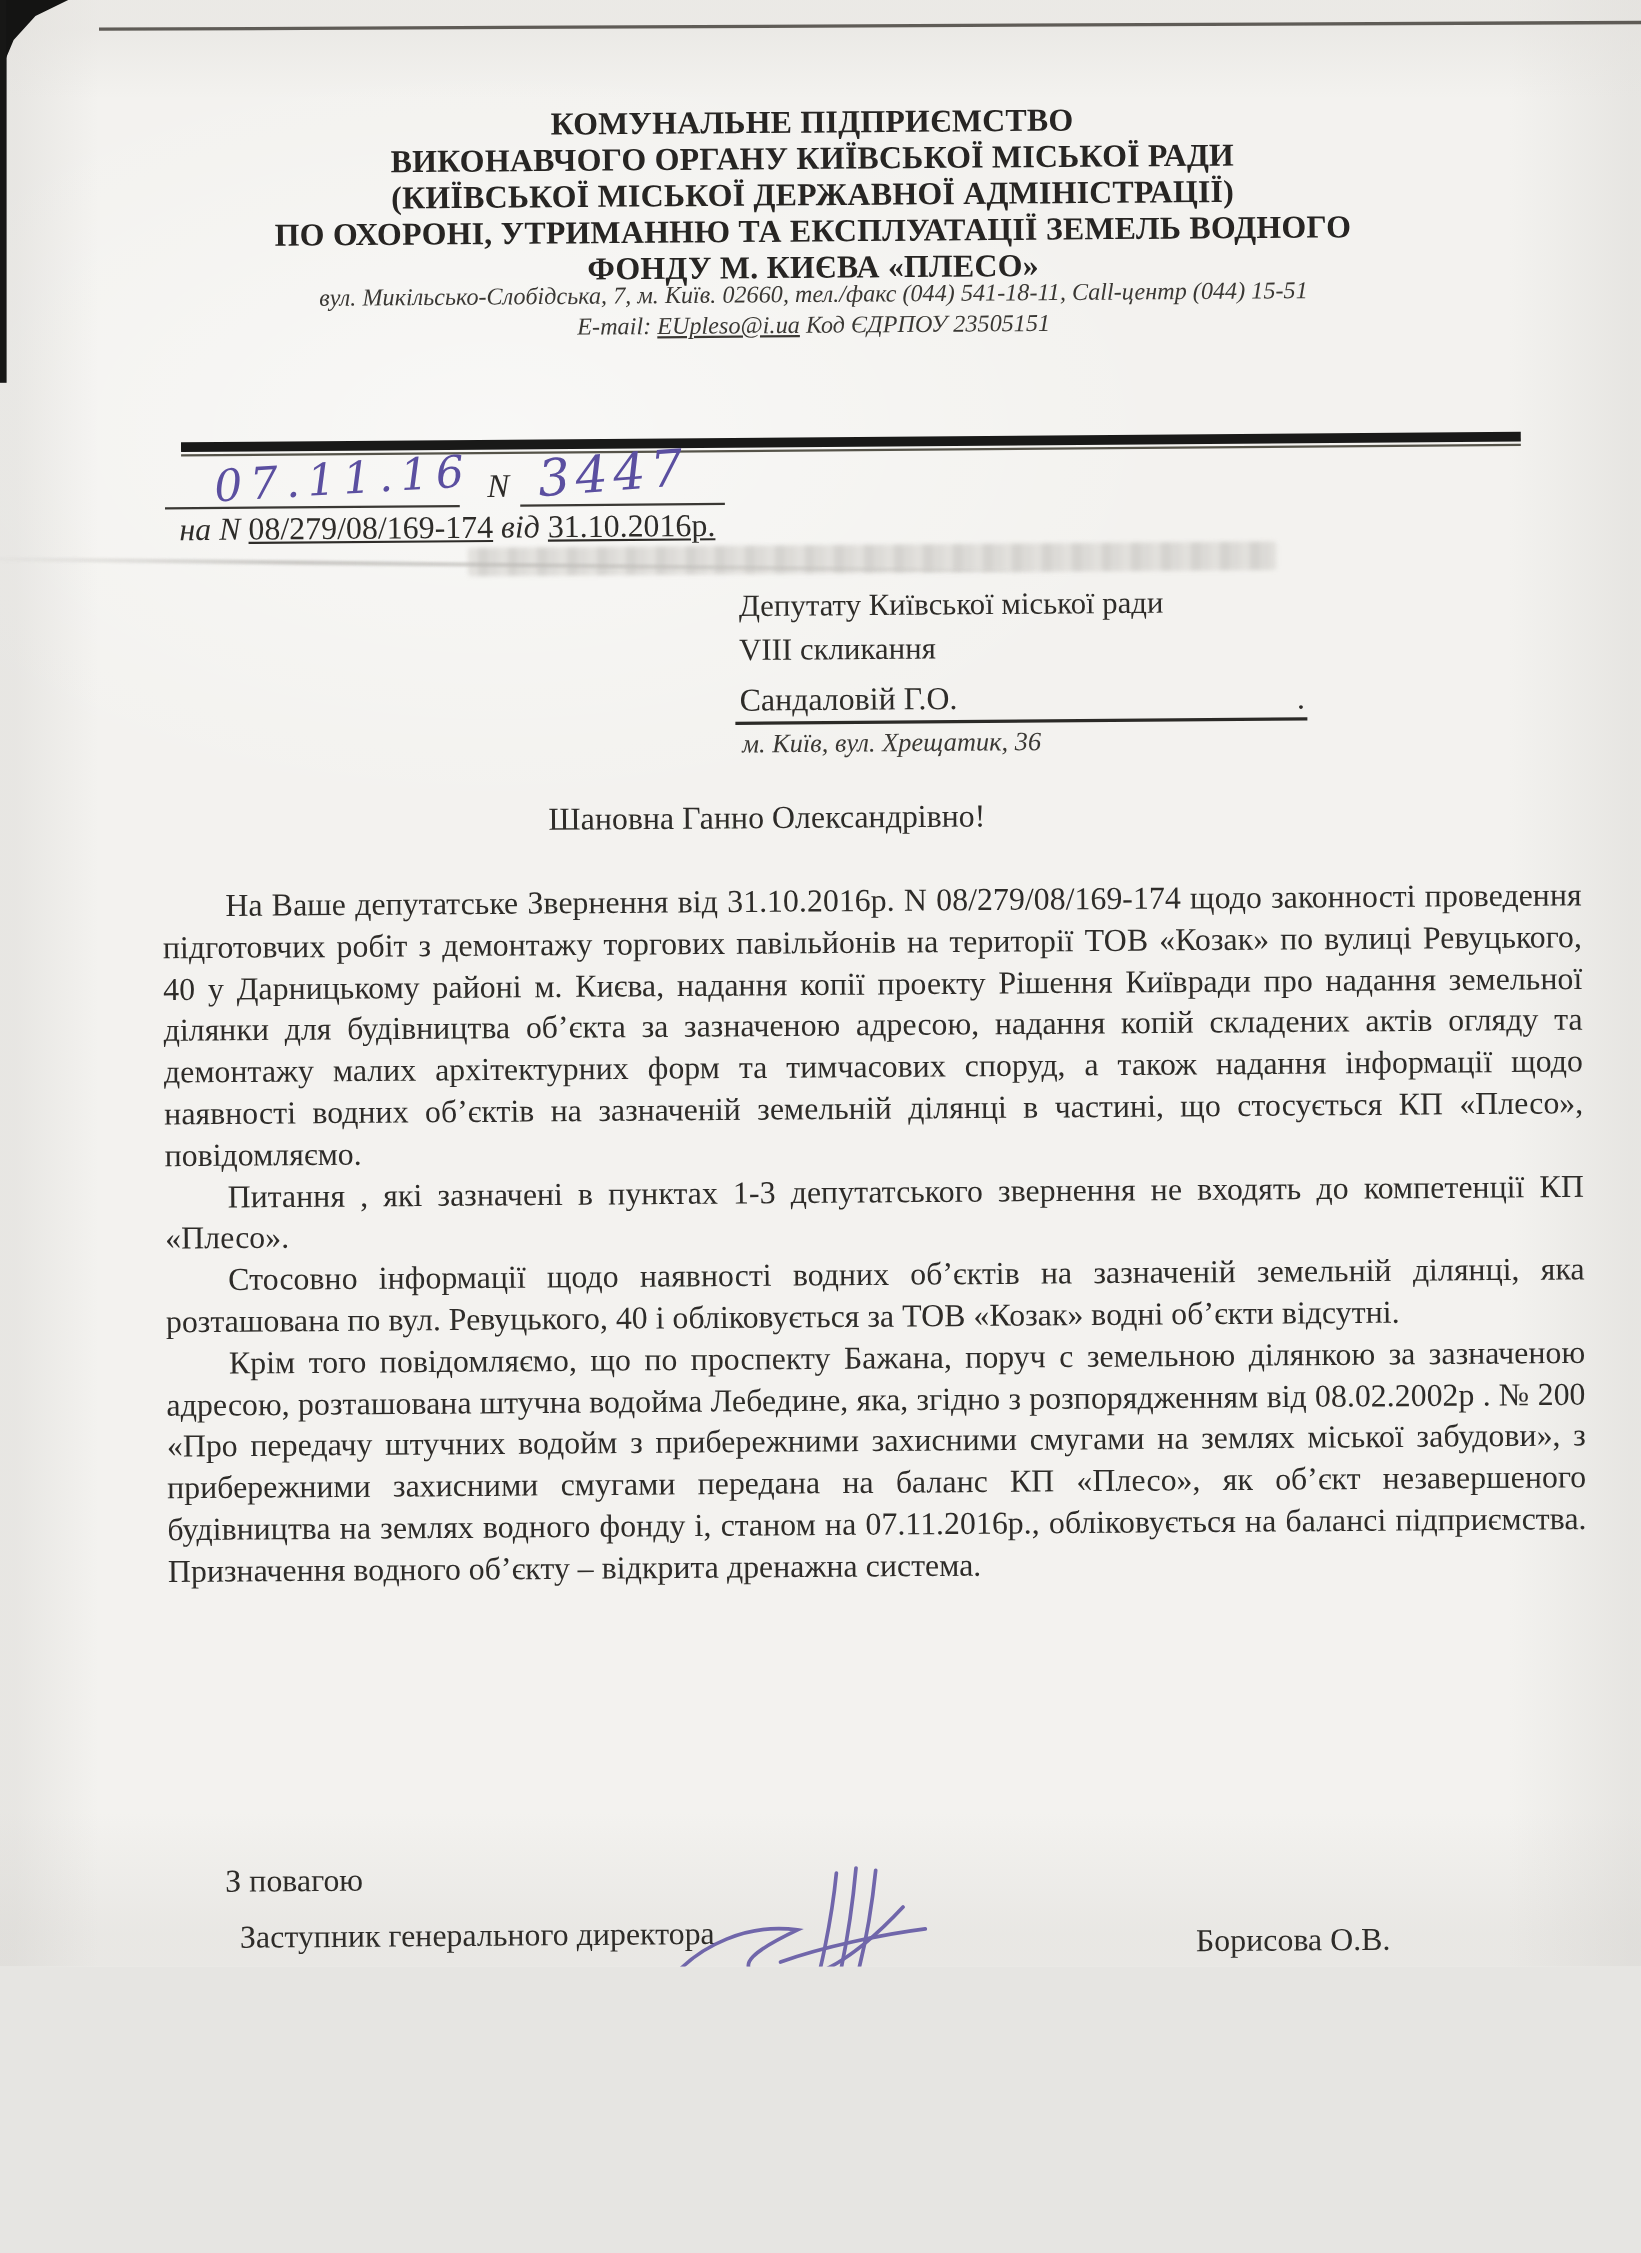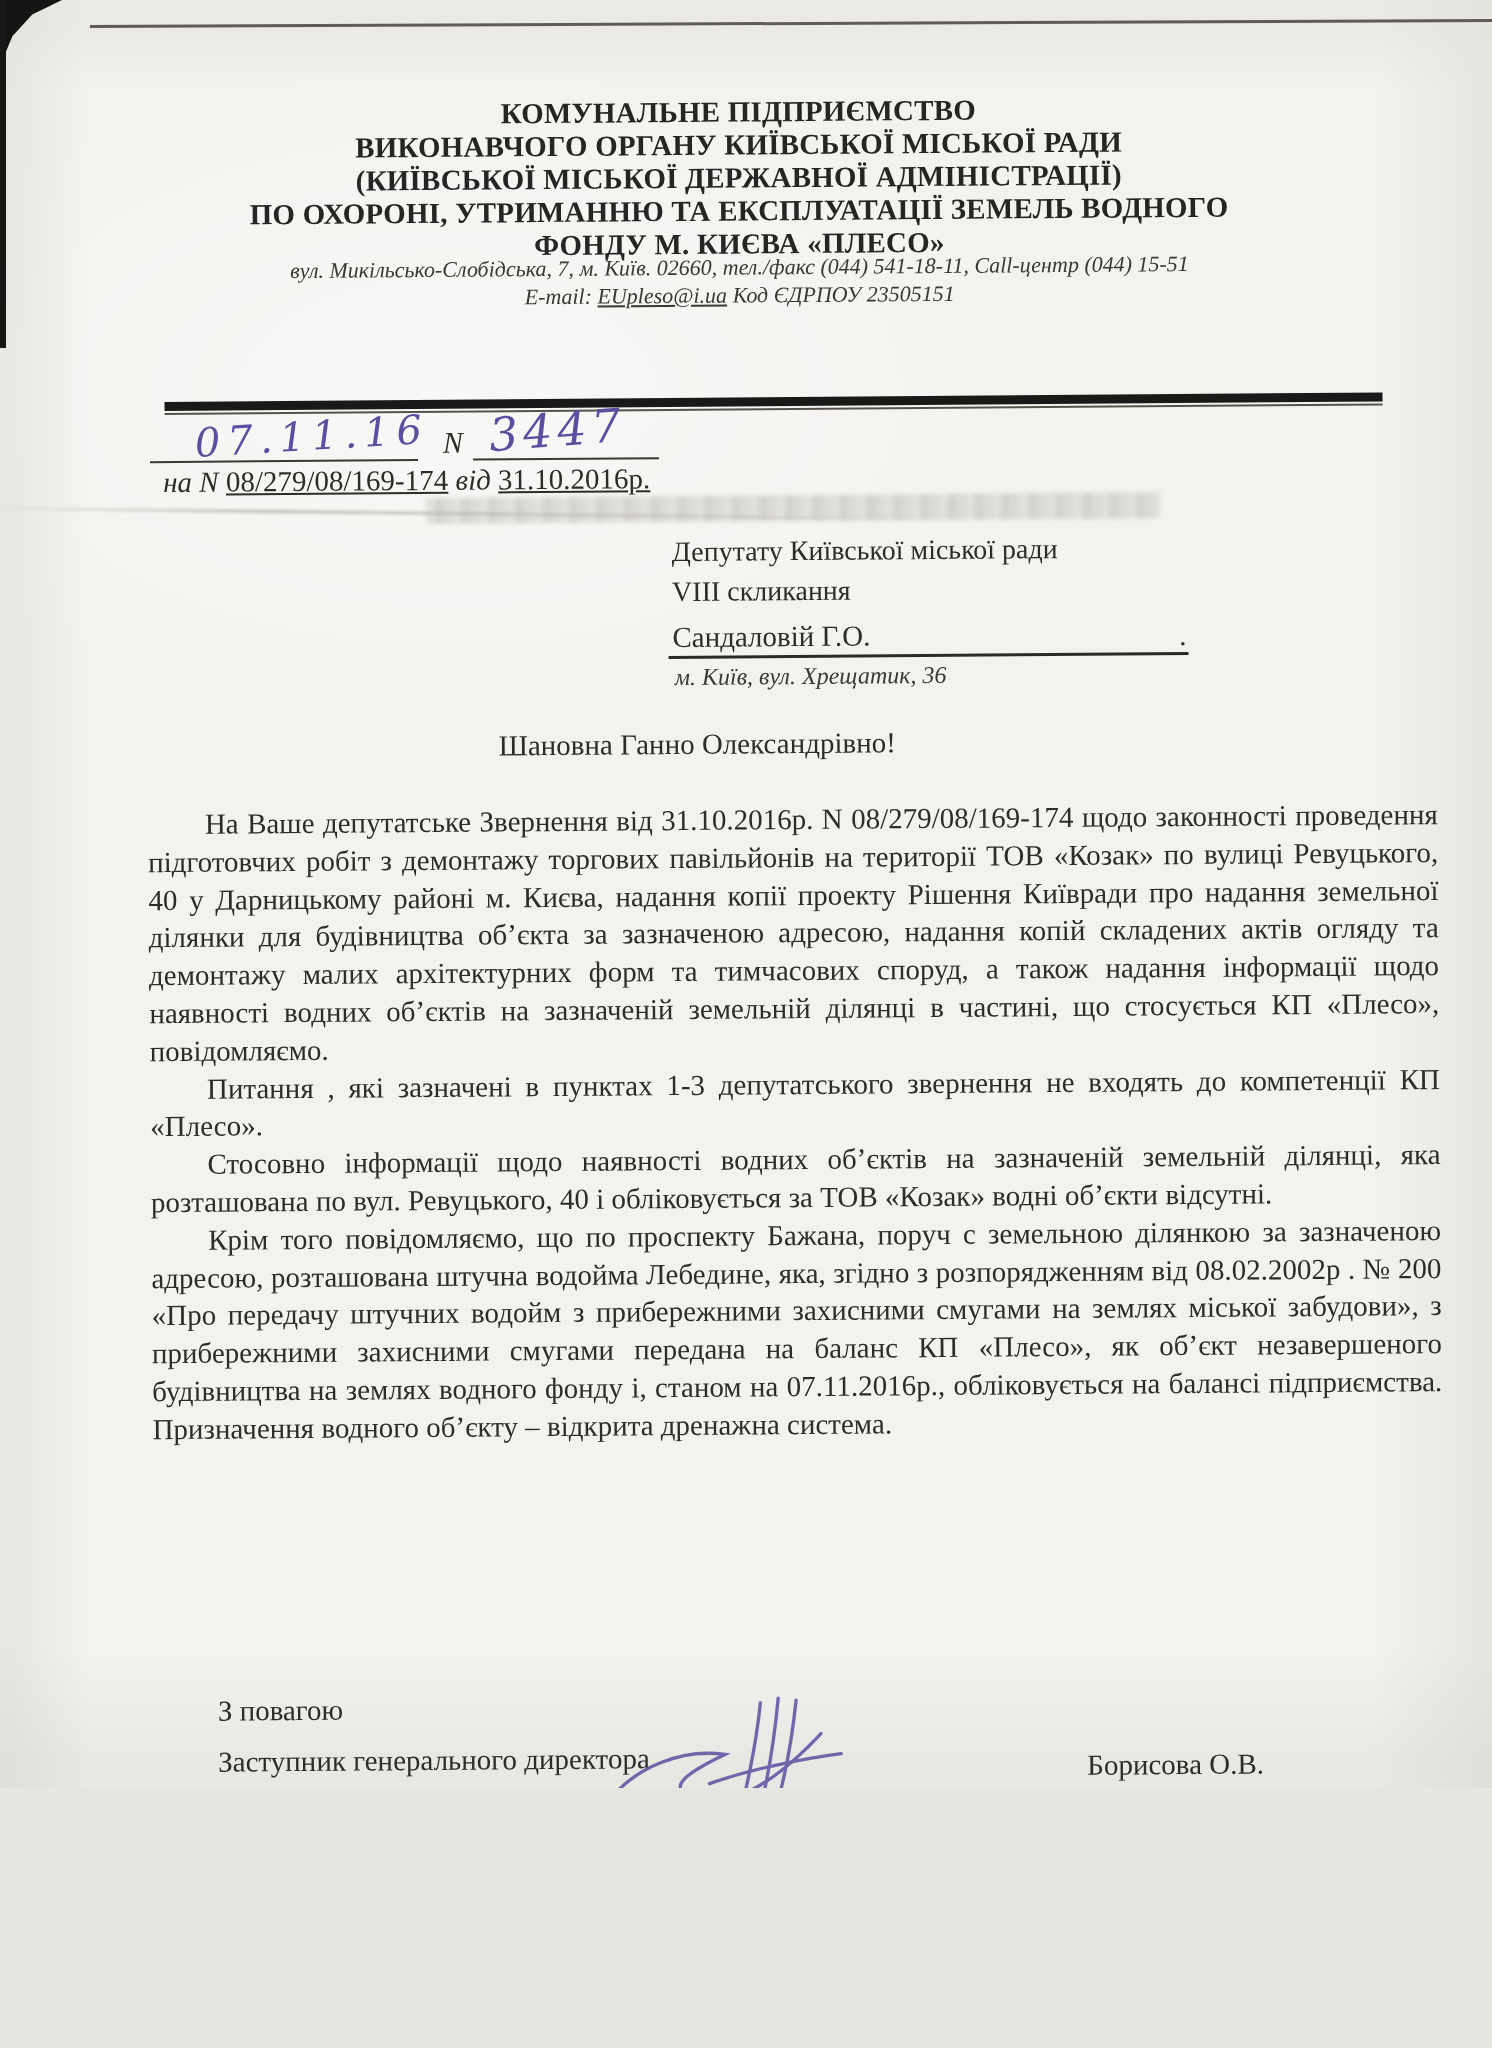--- a/index.html
+++ b/index.html
@@ -74,21 +74,21 @@
   .rcpt-addr{ position:absolute; top:128px; left:2px; font-style:italic; font-size:24px; color:#3a3834; }
 
   .salutation{ position:absolute; top:732px; left:80px; width:1240px; text-align:center; font-size:29px; }
 
   
   .body-text{ position:absolute; top:806px; left:150px; width:1290px;
     font-size:29px; line-height:37.8px; text-align:justify; }
   .body-text p{ margin:0; text-indent:57px; }
 
   
-  .regards{ position:absolute; top:1695px; left:213px; font-size:29px; }
+  .regards{ position:absolute; top:1695px; left:200px; font-size:29px; }
   .sign-title{ position:absolute; top:1746px; left:213px; font-size:29px; }
   .signer{ position:absolute; top:1756px; left:1082px; font-size:29px; }
   .signature{ position:absolute; top:1694px; left:596px; width:270px; height:190px; }
 
   .executor{ position:absolute; top:1800px; left:159px; font-size:23px; color:#a21caf; }
   .exec-phone{ position:absolute; top:1832px; left:148px; font-size:23px; color:#6d28d9; }
 </style>
 </head>
 <body>
 

